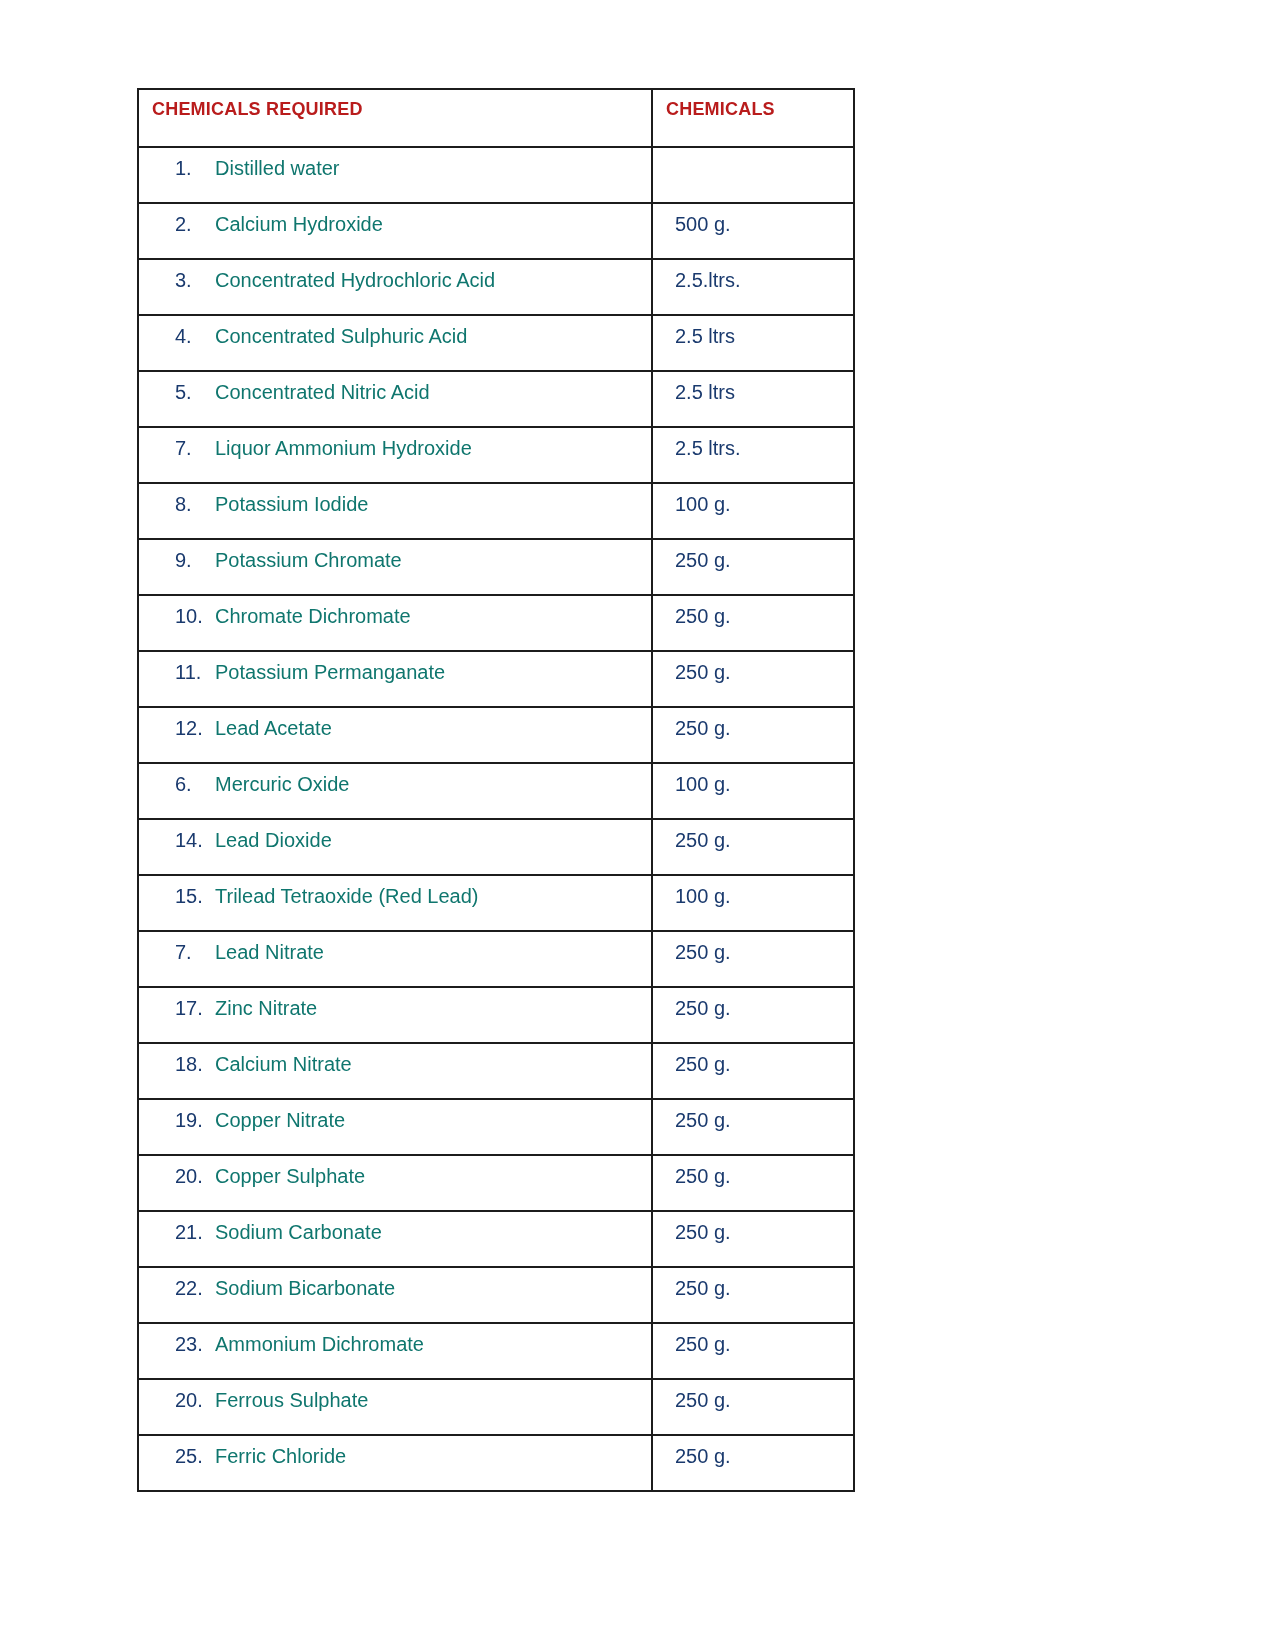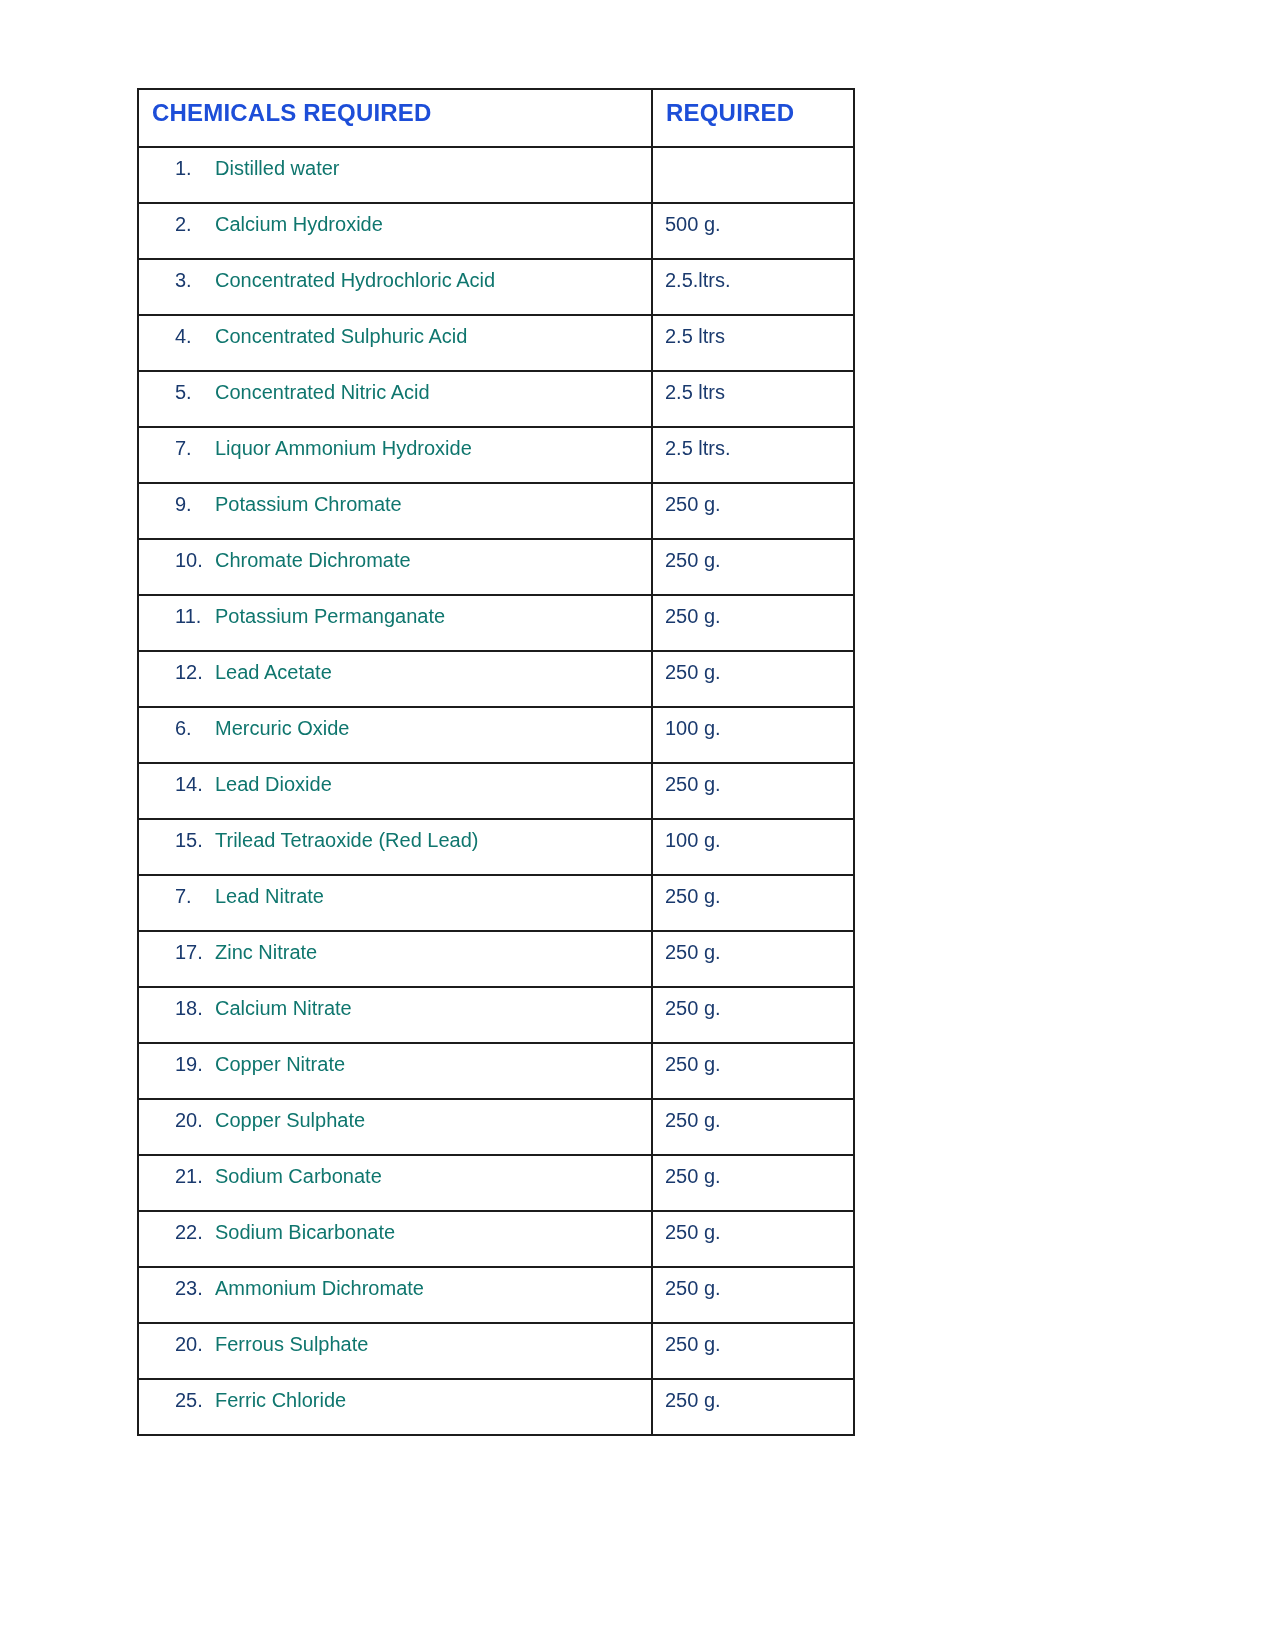--- a/index.html
+++ b/index.html
@@ -29,35 +29,35 @@
   table.chem-table td {
     border: 2px solid #1c1c1c;
     vertical-align: top;
     overflow: hidden;
     white-space: nowrap;
   }
   table.chem-table thead tr { height: 58px; }
   table.chem-table tbody tr { height: 56px; }
   th.hdr {
     text-align: left;
-    font-size: 24px;
+    font-size: 18px;
     font-weight: bold;
-    color: #1d4ed8;
+    color: #b91c1c;
     letter-spacing: 0.2px;
     padding: 9px 6px 8px 13px;
   }
   td.chem-cell {
     font-size: 20px;
     color: #1a3a6e;
     padding: 9px 6px 0 13px;
   }
   td.qty-cell {
     font-size: 20px;
     color: #1a3a6e;
-    padding: 9px 6px 0 12px;
+    padding: 9px 6px 0 22px;
   }
   .row-no {
     display: inline-block;
     margin-left: 23px;
     width: 40px;
     color: #1a3a6e;
   }
   .chem-name { color: #0f766e; }
 </style>
 </head>
@@ -65,21 +65,21 @@
 
 <div class="page">
   <table class="chem-table">
     <colgroup>
       <col class="col-chem">
       <col class="col-qty">
     </colgroup>
     <thead>
       <tr>
         <th class="hdr">CHEMICALS REQUIRED</th>
-        <th class="hdr">REQUIRED</th>
+        <th class="hdr">CHEMICALS</th>
       </tr>
     </thead>
     <tbody>
         <tr>
           <td class="chem-cell"><span class="row-no">1.</span><span class="chem-name">Distilled water</span></td>
           <td class="qty-cell"></td>
         </tr>
         <tr>
           <td class="chem-cell"><span class="row-no">2.</span><span class="chem-name">Calcium Hydroxide</span></td>
           <td class="qty-cell">500 g.</td>
@@ -92,20 +92,24 @@
           <td class="chem-cell"><span class="row-no">4.</span><span class="chem-name">Concentrated Sulphuric Acid</span></td>
           <td class="qty-cell">2.5 ltrs</td>
         </tr>
         <tr>
           <td class="chem-cell"><span class="row-no">5.</span><span class="chem-name">Concentrated Nitric Acid</span></td>
           <td class="qty-cell">2.5 ltrs</td>
         </tr>
         <tr>
           <td class="chem-cell"><span class="row-no">7.</span><span class="chem-name">Liquor Ammonium Hydroxide</span></td>
           <td class="qty-cell">2.5 ltrs.</td>
+        </tr>
+        <tr>
+          <td class="chem-cell"><span class="row-no">8.</span><span class="chem-name">Potassium Iodide</span></td>
+          <td class="qty-cell">100 g.</td>
         </tr>
         <tr>
           <td class="chem-cell"><span class="row-no">9.</span><span class="chem-name">Potassium Chromate</span></td>
           <td class="qty-cell">250 g.</td>
         </tr>
         <tr>
           <td class="chem-cell"><span class="row-no">10.</span><span class="chem-name">Chromate Dichromate</span></td>
           <td class="qty-cell">250 g.</td>
         </tr>
         <tr>

